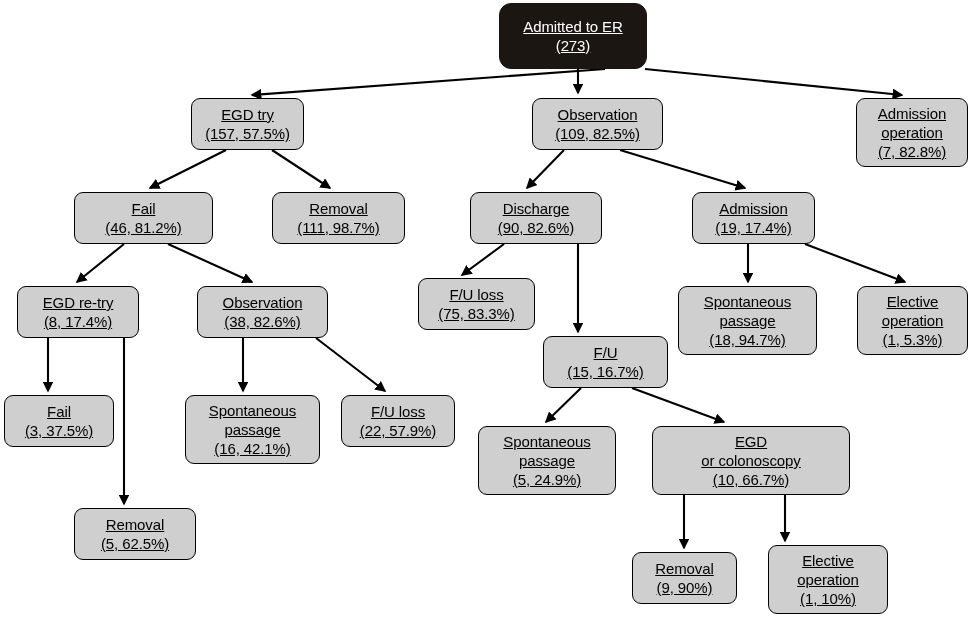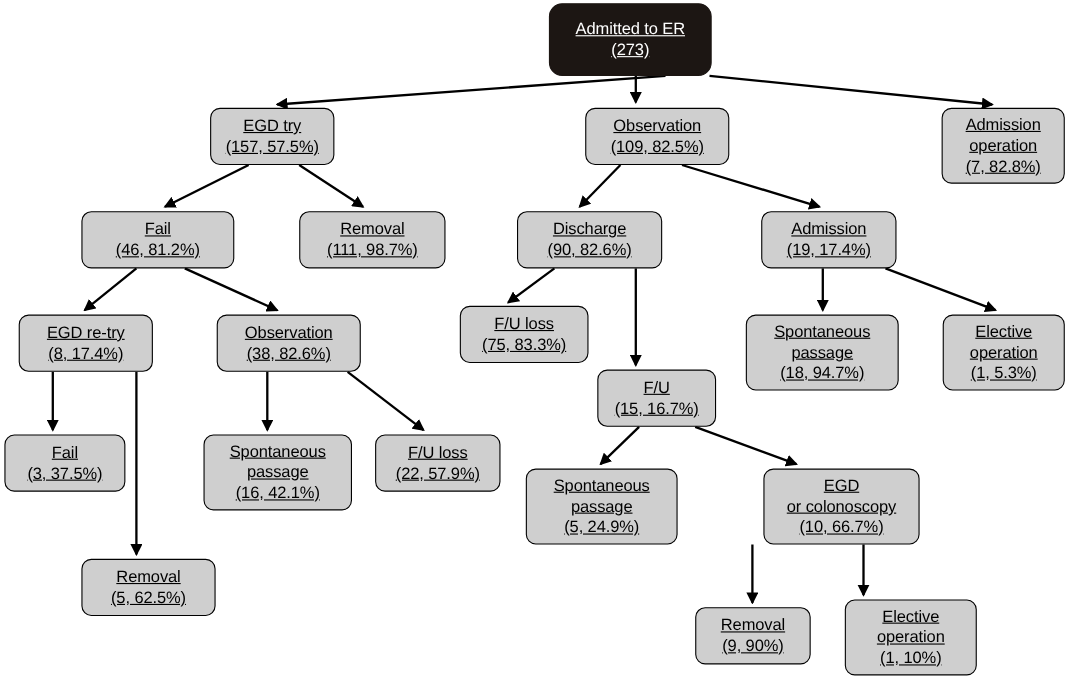--- a/index.html
+++ b/index.html
@@ -135,21 +135,21 @@
       <div class="node" style="left: 678px; top: 286px; width: 139px; height: 69px;">
         <span class="ln">Spontaneous</span>
         <span class="ln">passage</span>
         <span class="ln">(18, 94.7%)</span>
       </div>
       <div class="node" style="left: 857px; top: 286px; width: 111px; height: 69px;">
         <span class="ln">Elective</span>
         <span class="ln">operation</span>
         <span class="ln">(1, 5.3%)</span>
       </div>
-      <div class="node" style="left: 543px; top: 336px; width: 108px; height: 52px; align-items: center;">
+      <div class="node" style="left: 543px; top: 336px; width: 125px; height: 52px; align-items: center;">
         <span class="ln">F/U</span>
         <span class="ln">(15, 16.7%)</span>
       </div>
       <div class="node" style="left: 4px; top: 395px; width: 110px; height: 52px;">
         <span class="ln">Fail</span>
         <span class="ln">(3, 37.5%)</span>
       </div>
       <div class="node" style="left: 185px; top: 395px; width: 135px; height: 69px;">
         <span class="ln">Spontaneous</span>
         <span class="ln">passage</span>
@@ -157,21 +157,21 @@
       </div>
       <div class="node" style="left: 341px; top: 395px; width: 114px; height: 52px;">
         <span class="ln">F/U loss</span>
         <span class="ln">(22, 57.9%)</span>
       </div>
       <div class="node" style="left: 478px; top: 426px; width: 138px; height: 69px;">
         <span class="ln">Spontaneous</span>
         <span class="ln">passage</span>
         <span class="ln">(5, 24.9%)</span>
       </div>
-      <div class="node" style="left: 652px; top: 426px; width: 142px; height: 69px; margin-left: 42px;">
+      <div class="node" style="left: 652px; top: 426px; width: 198px; height: 69px;">
         <span class="ln">EGD</span>
         <span class="ln">or colonoscopy</span>
         <span class="ln">(10, 66.7%)</span>
       </div>
       <div class="node" style="left: 74px; top: 508px; width: 122px; height: 52px;">
         <span class="ln">Removal</span>
         <span class="ln">(5, 62.5%)</span>
       </div>
       <div class="node" style="left: 632px; top: 552px; width: 105px; height: 52px;">
         <span class="ln">Removal</span>

